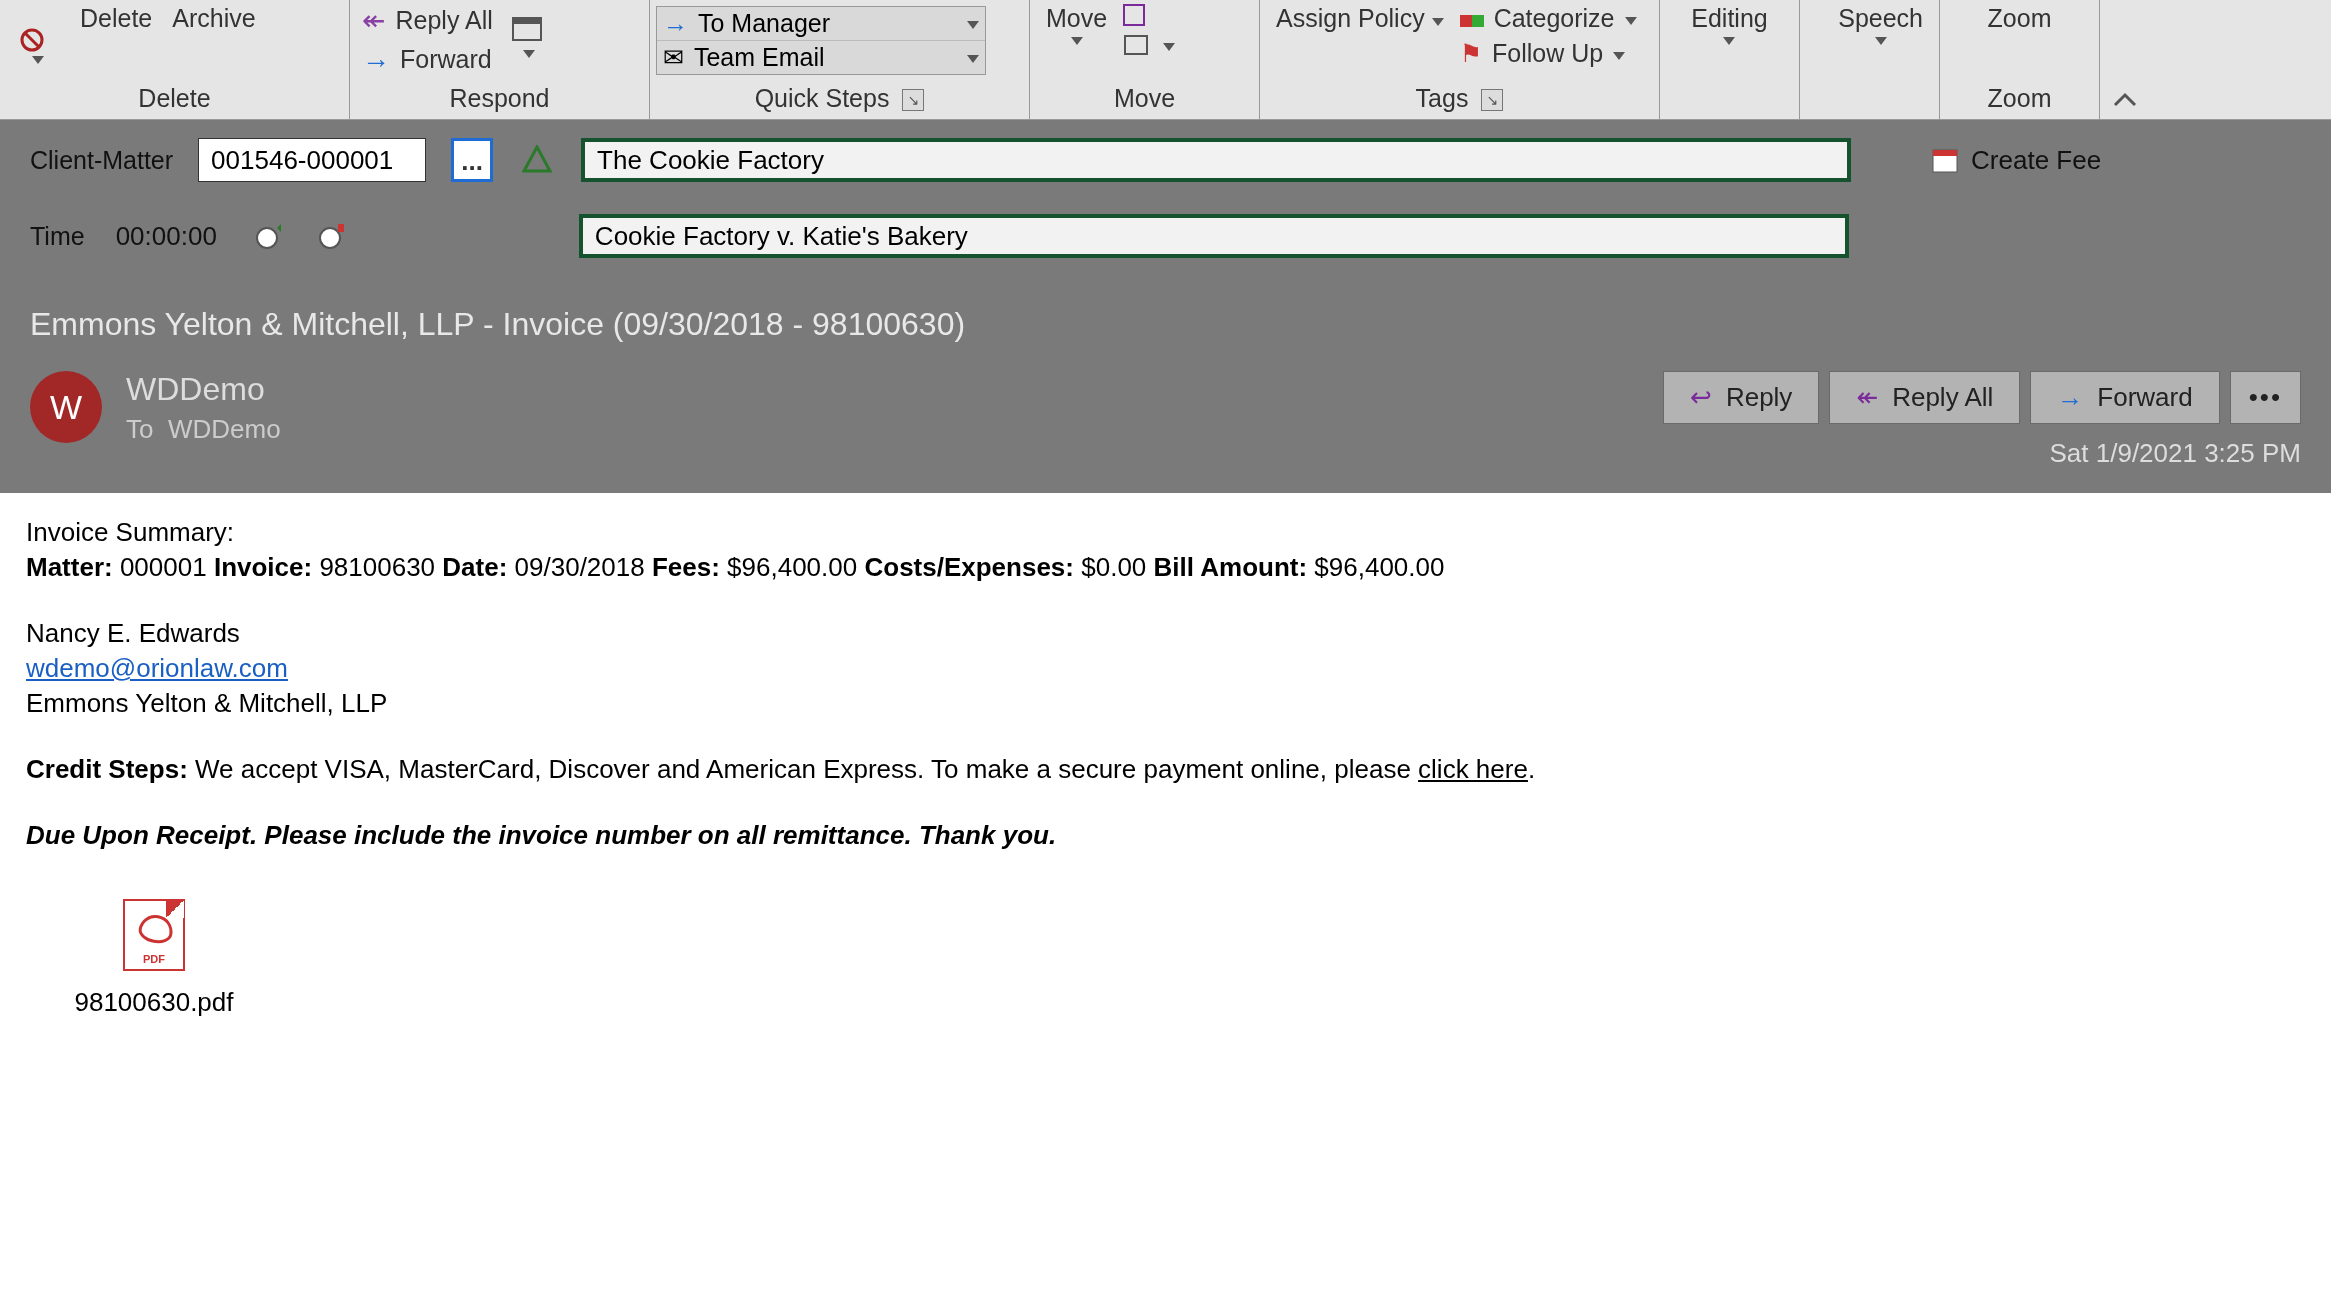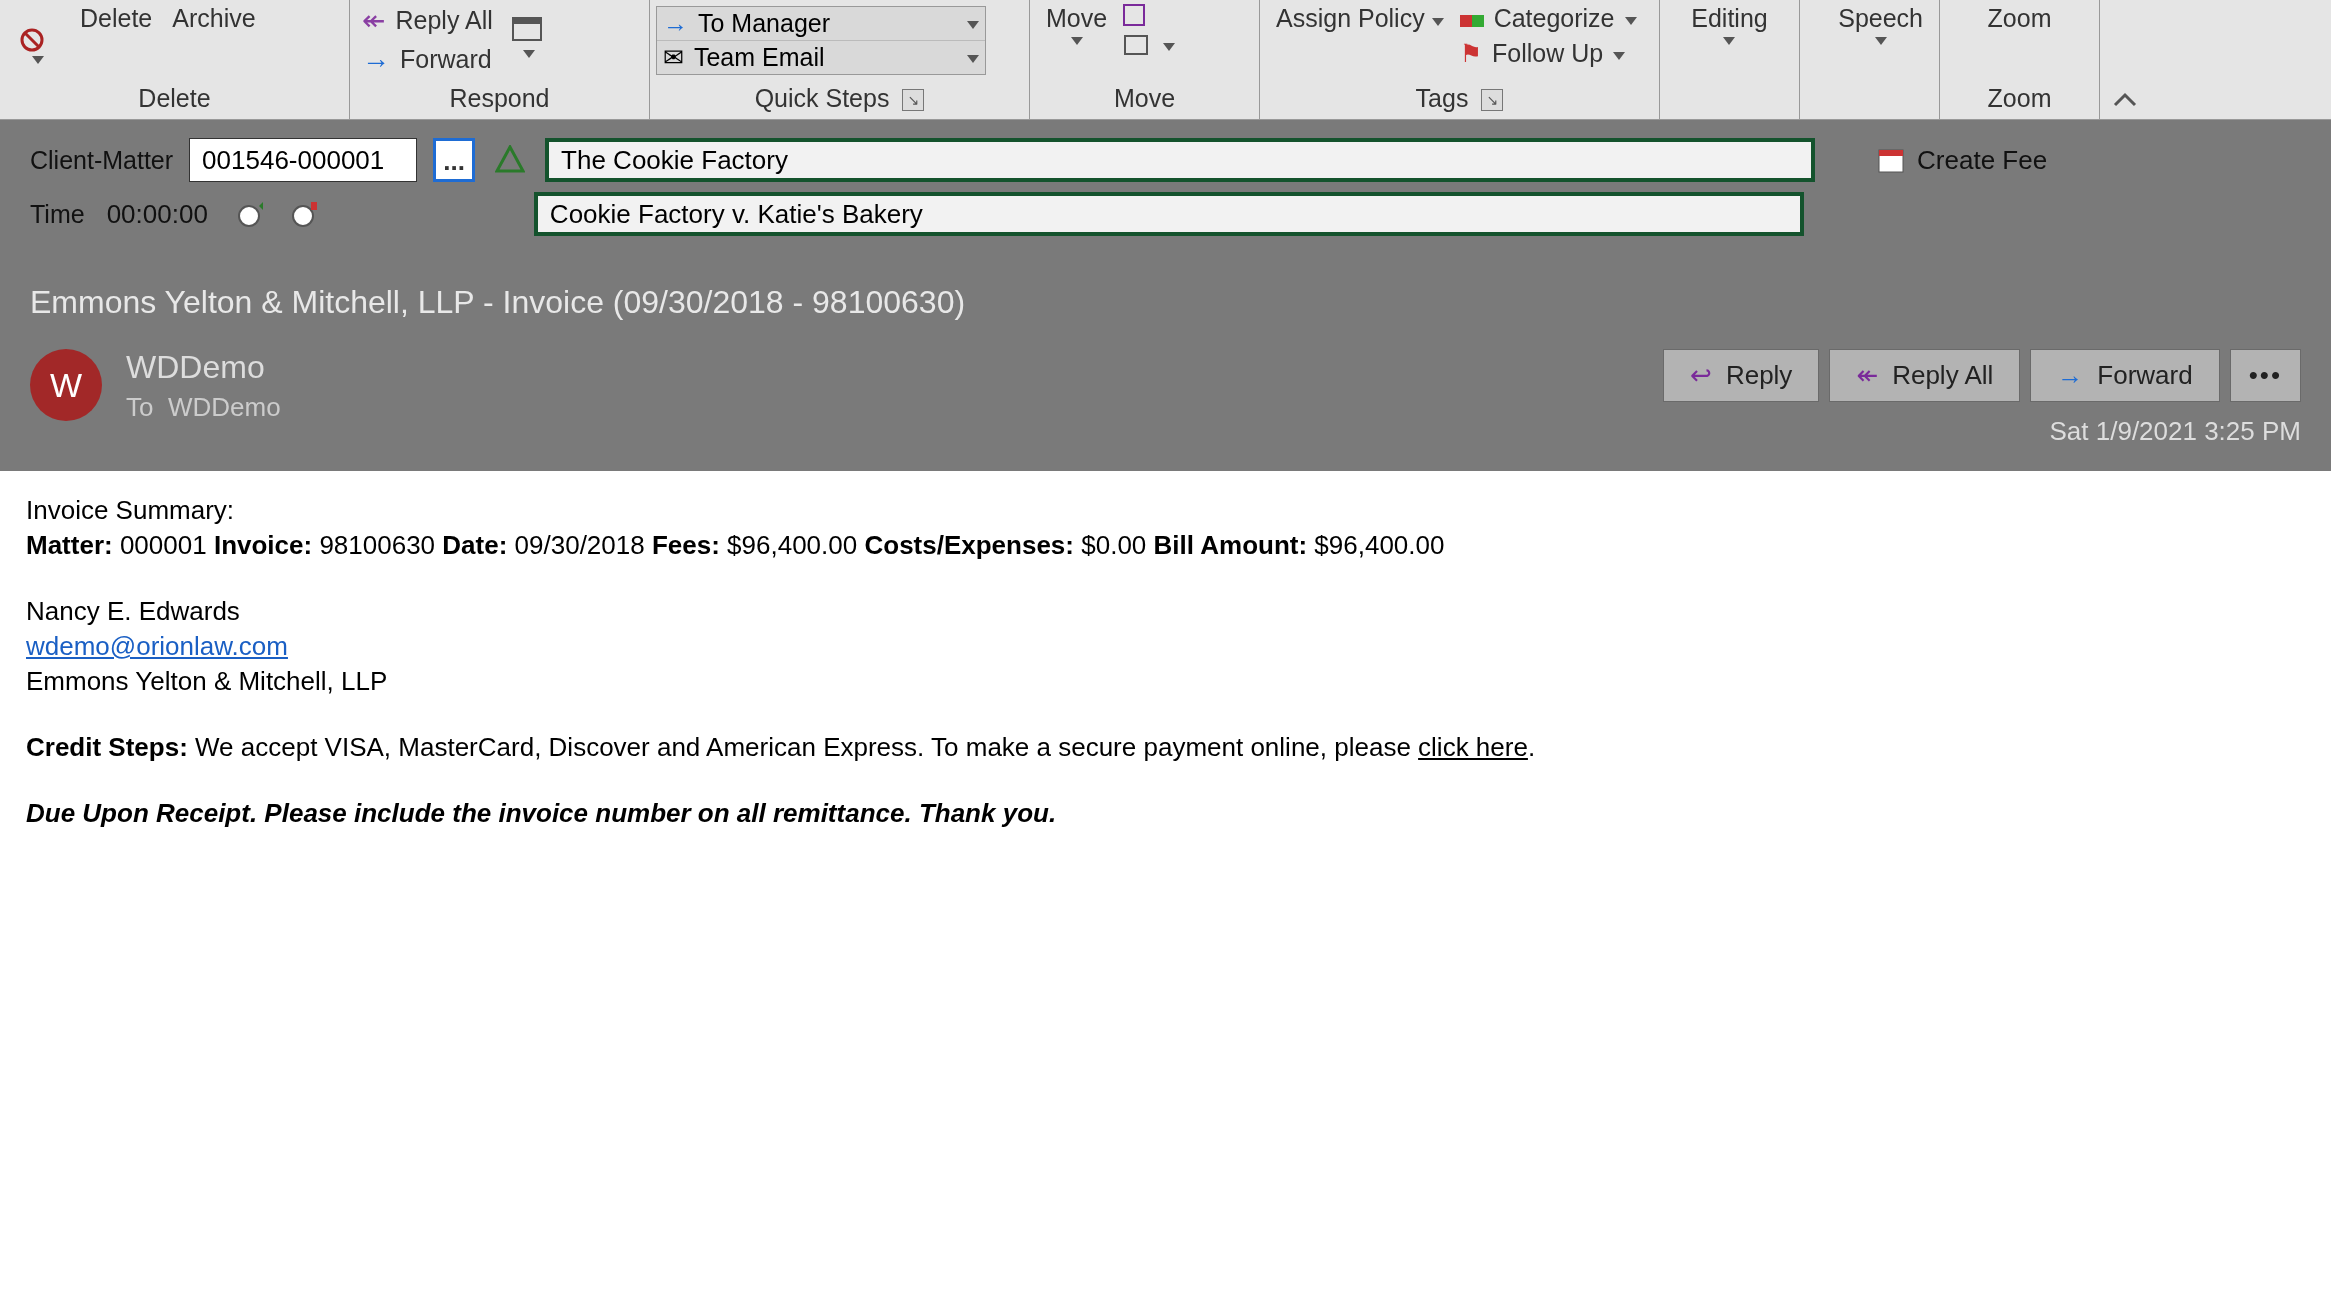--- a/index.html
+++ b/index.html
@@ -107,22 +107,22 @@
 
   
   .gray-panel {
     background: #7a7a7a;
     padding: 18px 30px 24px 30px;
     color: #fff;
   }
   .cm-row {
     display: flex;
     align-items: center;
-    gap: 16px;
-    margin-bottom: 10px;
+    gap: 25px;
+    margin-bottom: 32px;
   }
   .cm-label { color: #111; font-size: 25px; }
   .cm-input {
     background: #fff;
     color: #000;
     border: 1px solid #333;
     padding: 6px 12px;
     font-size: 26px;
     height: 44px;
   }
@@ -521,13 +521,21 @@
   <p class="line">Nancy E. Edwards</p>
   <p class="line"><a class="link">wdemo@orionlaw.com</a></p>
   <p class="line">Emmons Yelton &amp; Mitchell, LLP</p>
   <br>
   <p class="line">
     <span class="bold">Credit Steps:</span><span> We accept VISA, MasterCard, Discover and American Express.  To make a secure payment online, please </span><a class="ulink">click here</a><span>.</span>
   </p>
   <br>
   <p class="line ital bold">Due Upon Receipt.  Please include the invoice number on all remittance.  Thank you.</p>
 
+  <div class="attachment">
+    <div class="pdf-icon">
+      <div class="fold"></div>
+      <div class="pdf-swirl"></div>
+      <div class="pdf-txt">PDF</div>
+    </div>
+    <div class="att-name">98100630.pdf</div>
+  </div>
 </div>
 
 </body></html>

